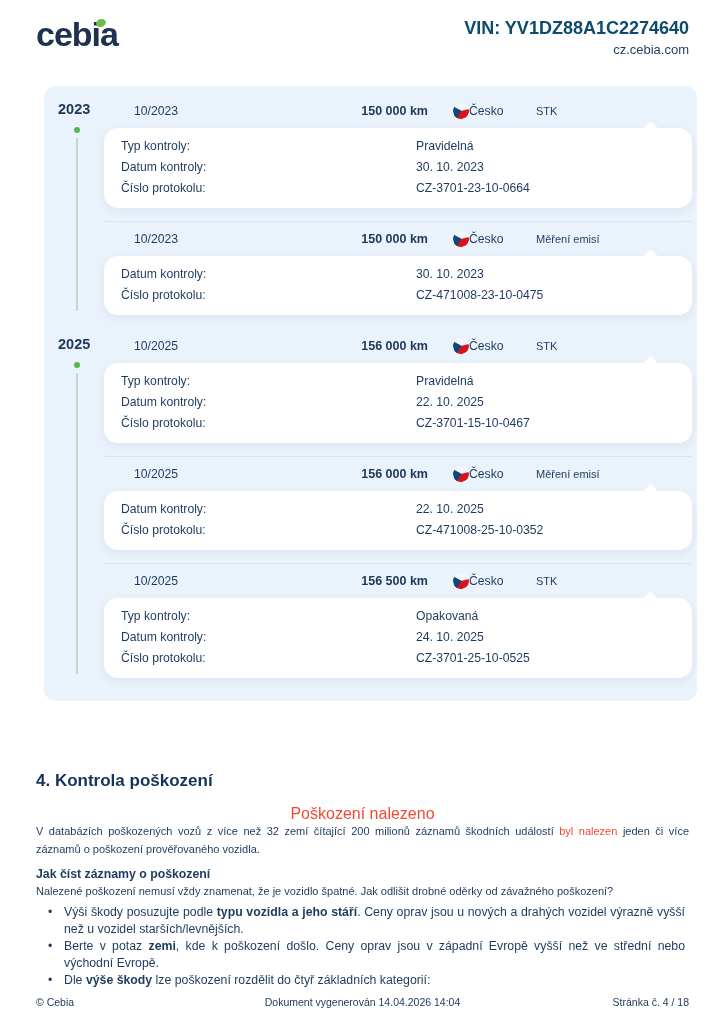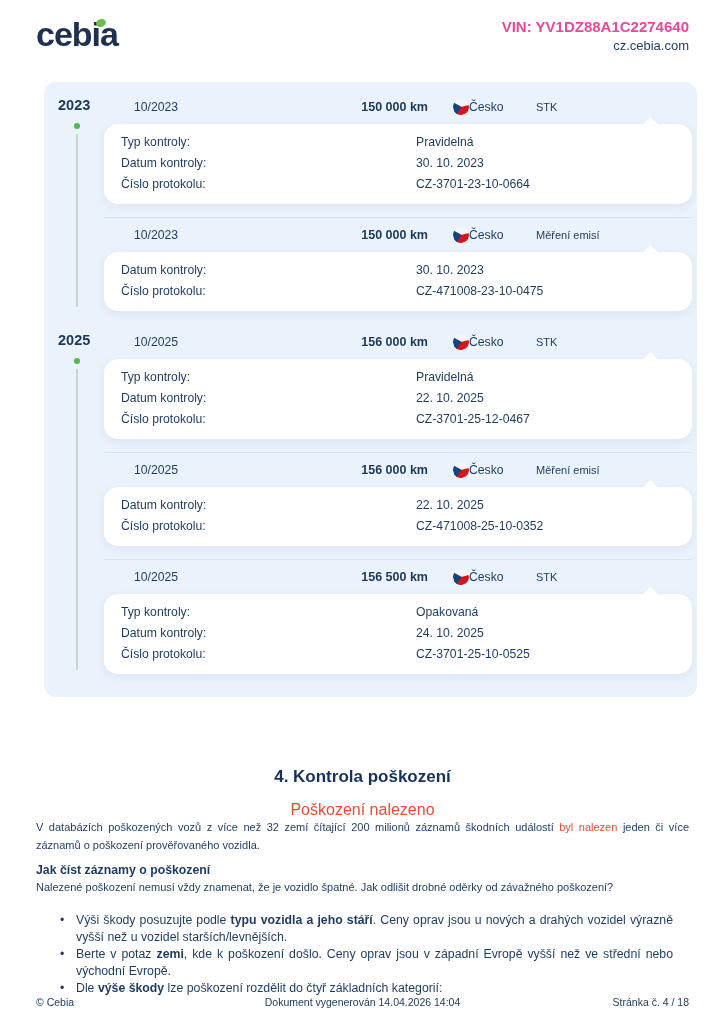--- a/index.html
+++ b/index.html
@@ -10,21 +10,21 @@
     background:#ffffff;
     font-family:"Liberation Sans", sans-serif;
     color:#1d3a5f;
     overflow:hidden;
   }
   
   .hdr { display:flex; justify-content:space-between; align-items:flex-start; padding:14px 36px 0 36px; }
   .logo { position:relative; font-size:34px; font-weight:bold; letter-spacing:-1px; color:#20314f; line-height:40px; }
   .logo-accent { position:absolute; left:60px; top:5px; width:10px; height:8px; background:#6cbf4a; border-radius:50%; transform:rotate(-18deg); }
   .hdr-right { text-align:right; padding-top:4px; }
-  .vin { font-size:15px; font-weight:bold; color:#ec4899; }
+  .vin { font-size:18px; font-weight:bold; color:#0c4a6e; }
   .site { font-size:13px; color:#1d3a5f; margin-top:3px; display:inline-block; text-decoration:none; }
   
   .panel { margin:28px 28px 0 44px; background:#eaf2fb; border-radius:12px; padding:8px 0 10px 0; }
   .group { position:relative; padding-left:60px; }
   .group + .group { margin-top:14px; }
   .group-year { position:absolute; left:14px; top:7px; font-size:14.5px; font-weight:bold; color:#1c3759; }
   .group-dot { position:absolute; left:30px; top:33px; width:6px; height:6px; border-radius:50%; background:#52b84f; }
   .group-line { position:absolute; left:32px; top:44px; bottom:4px; width:1.5px; background:#c6d7cb; }
   .entry { margin-right:5px; }
   .entry + .entry { border-top:1px solid #d9e6f2; }
@@ -34,28 +34,28 @@
   .eh-country { display:flex; align-items:center; padding-left:25px; font-size:12.2px; }
   .eh-type { font-size:11px; }
   .flag { width:16px; height:16px; transform:rotate(-15deg); flex:0 0 auto; }
   .card { position:relative; background:#ffffff; border-radius:14px; padding:8px 32px 9px 17px;
           box-shadow:0 3px 10px rgba(40,80,130,.07); margin-bottom:13px; }
   .card::before { content:""; position:absolute; top:-5px; right:36px; width:11px; height:11px;
           background:#ffffff; transform:rotate(45deg); border-radius:2px; }
   .card-row { display:grid; grid-template-columns:295px 1fr; font-size:12.2px; line-height:21px; }
   
   .damage { margin:70px 36px 0 36px; }
-  .damage-title { text-align:center; font-size:17px; font-weight:bold; color:#16325a; }
+  .damage-title { font-size:17px; font-weight:bold; color:#16325a; }
   .damage-status { text-align:center; font-size:16px; color:#ee4b36; margin-top:14px; }
   .para { font-size:11px; line-height:17.5px; text-align:justify; }
   .para .red { color:#ee4b36; }
   .b { font-weight:bold; }
   .how-title { font-size:12.3px; font-weight:bold; margin-top:8px; line-height:17px; }
   .how-intro { font-size:11px; line-height:17px; }
-  ul.bullets { list-style:none; margin:16px; }
+  ul.bullets { list-style:none; margin:4px; }
   ul.bullets li { position:relative; padding-left:24px; font-size:12.3px; line-height:17px; text-align:justify; }
   ul.bullets li::before { content:"•"; position:absolute; left:8px; color:#1d3a5f; }
   
   .ftr { position:absolute; left:36px; right:36px; bottom:16px; display:grid;
          grid-template-columns:1fr auto 1fr; font-size:10.5px; color:#1c3759; }
   .ftr .c { text-align:center; }
   .ftr .r { text-align:right; }
 </style>
 </head>
 <body>
@@ -182,21 +182,21 @@
               <div class="card-row">
     <span>Typ kontroly:</span>
     <span>Pravidelná</span>
   </div>
               <div class="card-row">
     <span>Datum kontroly:</span>
     <span>22. 10. 2025</span>
   </div>
               <div class="card-row">
     <span>Číslo protokolu:</span>
-    <span>CZ-3701-25-12-0467</span>
+    <span>CZ-3701-15-10-0467</span>
   </div>
             </div>
     </div>
   </div>
         <div class="entry">
     <div class="entry-head">
       <span class="eh-month">10/2025</span>
       <span class="eh-km">156 000 km</span>
       <span class="eh-country">
         <svg class="flag" viewBox="0 0 32 32">

